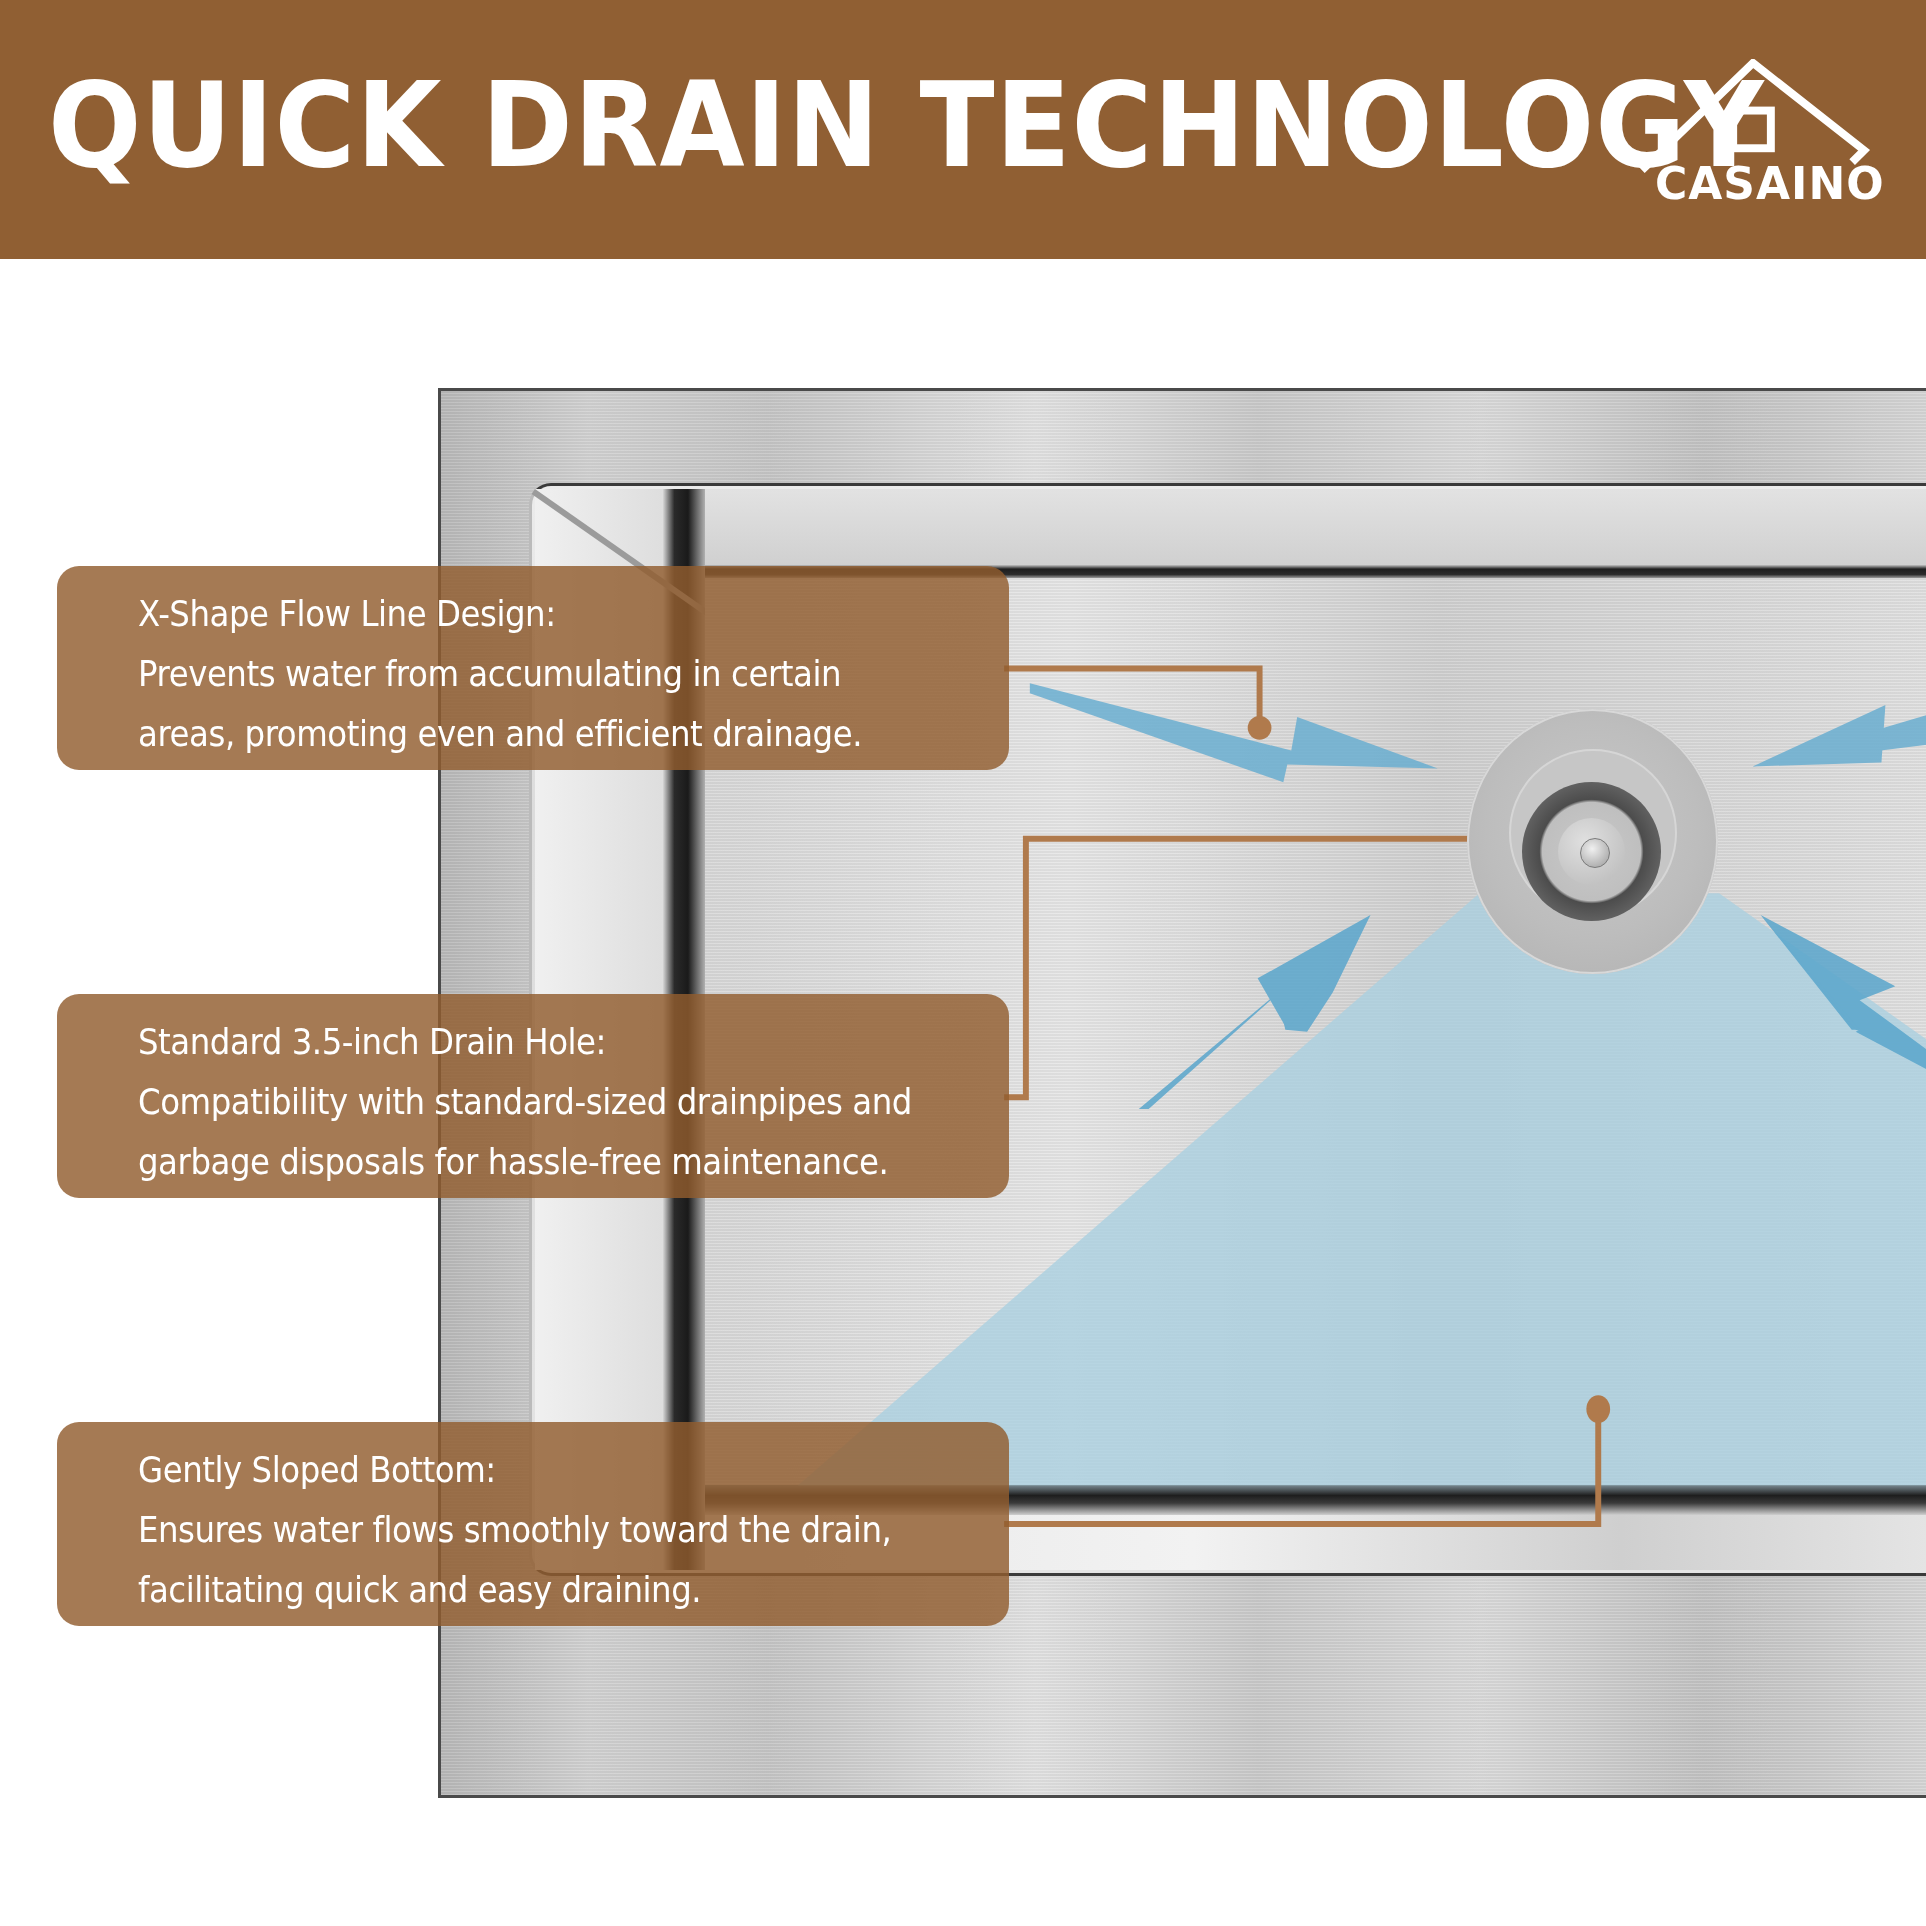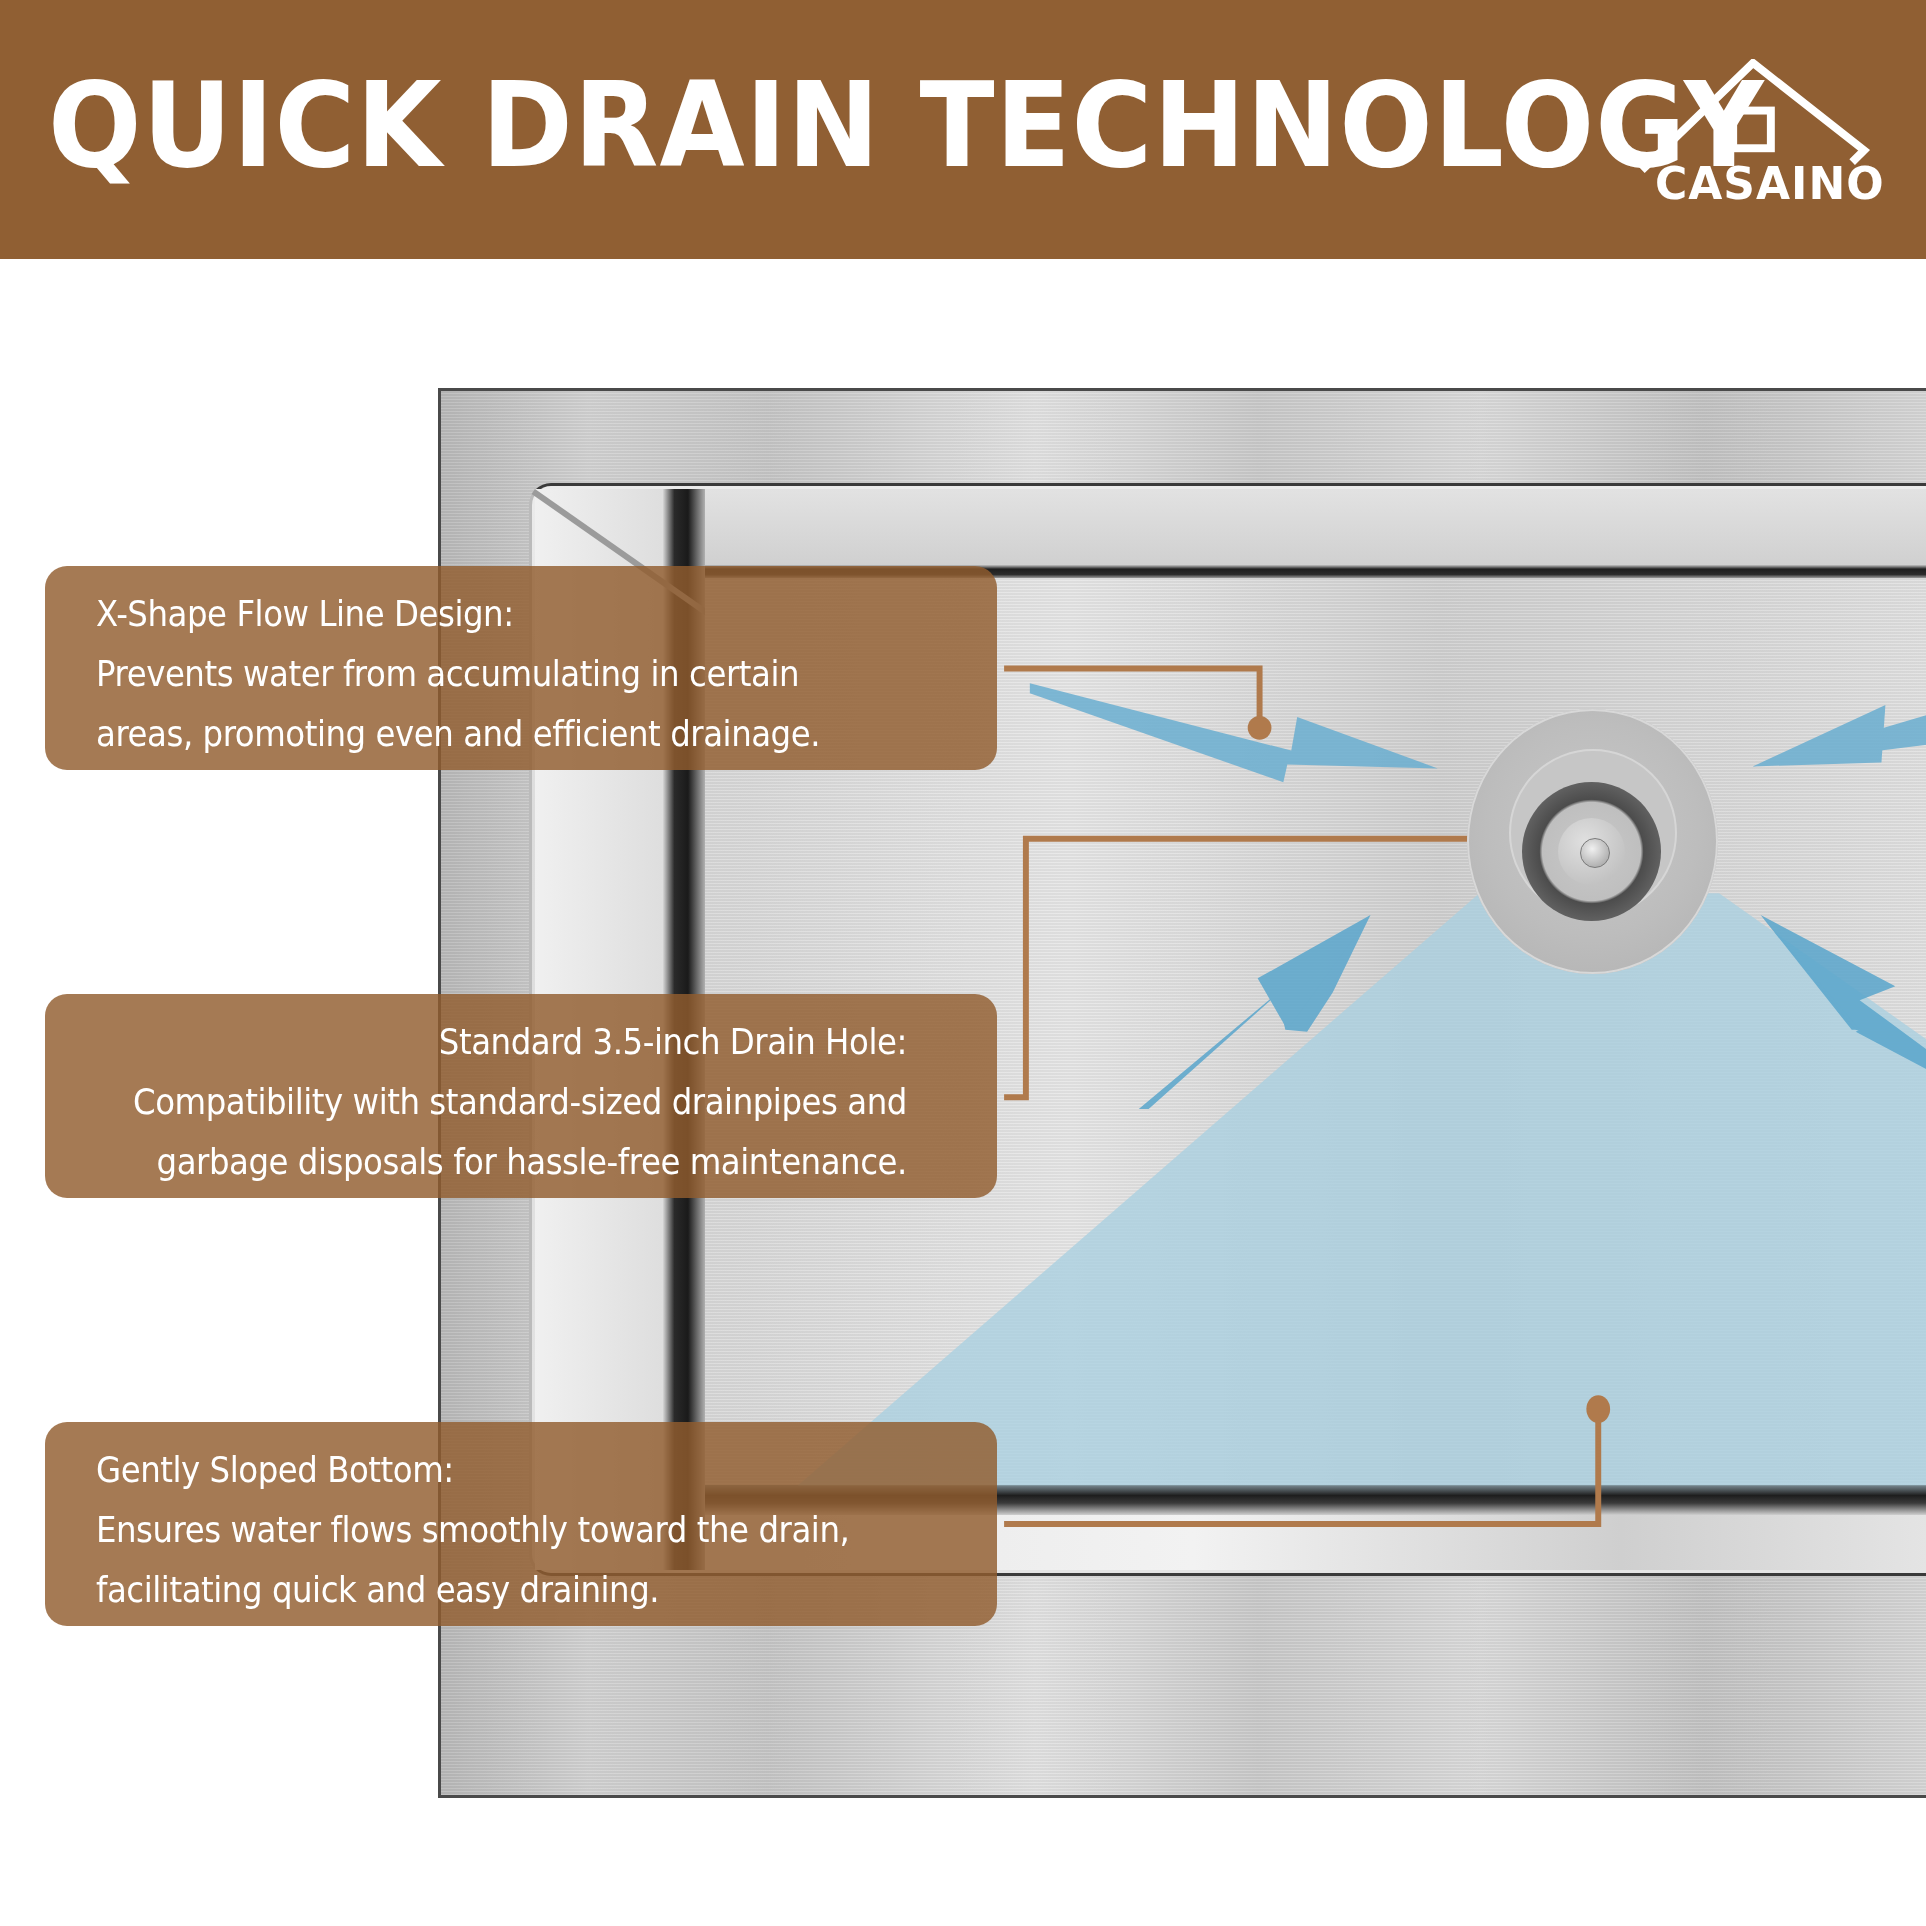--- a/index.html
+++ b/index.html
@@ -84,29 +84,29 @@
     background: #c6c6c6; border: 2px solid #d6d6d6; box-sizing: border-box; }
   .drain-cup { position: absolute; left: 55px; top: 73px; width: 139px; height: 139px; border-radius: 50%;
     background: radial-gradient(circle, #c9c9c9 0%, #bfbfbf 50%, #4c4c4c 53%, #606060 70%, #8a8a8a 100%); }
   .drain-stopper { position: absolute; left: 91px; top: 109px; width: 67px; height: 67px; border-radius: 50%;
     background: radial-gradient(circle at 40% 35%, #e0e0e0, #b8b8b8); }
   .drain-knob { position: absolute; left: 113px; top: 129px; width: 28px; height: 28px; border-radius: 50%;
     background: radial-gradient(circle at 40% 35%, #f0f0f0, #9a9a9a); border: 1px solid #7a7a7a; }
 
   
   .callout {
-    position: absolute; left: 45px; width: 952px; height: 204px;
+    position: absolute; left: 57px; width: 952px; height: 204px;
     background: rgba(145, 93, 46, 0.82);
-    border-radius: 22px; box-sizing: border-box; padding: 18px 0 0 51px;
+    border-radius: 22px; box-sizing: border-box; padding: 18px 0 0 81px;
     color: #ffffff; font-size: 36px; line-height: 60px;
     font-family: "DejaVu Sans", sans-serif; letter-spacing: -0.5px;
   }
   .callout .line { display: block; white-space: nowrap; transform: scaleX(0.9); transform-origin: left center; }
   .c1 { top: 566px; }
-  .c2 { top: 994px; text-align: right; }
+  .c2 { top: 994px; }
   .c3 { top: 1422px; }
 </style>
 </head>
 <body>
 
 <div class="header">
   <div class="header-title">QUICK DRAIN TECHNOLOGY</div>
   <div class="logo">
     <svg width="238" height="119" viewBox="0 0 240 120" style="position:absolute;left:0;top:0">
       <polyline points="8,112 120,4 232,92 220,104" fill="none" stroke="#ffffff" stroke-width="8" stroke-linejoin="miter"></polyline>

